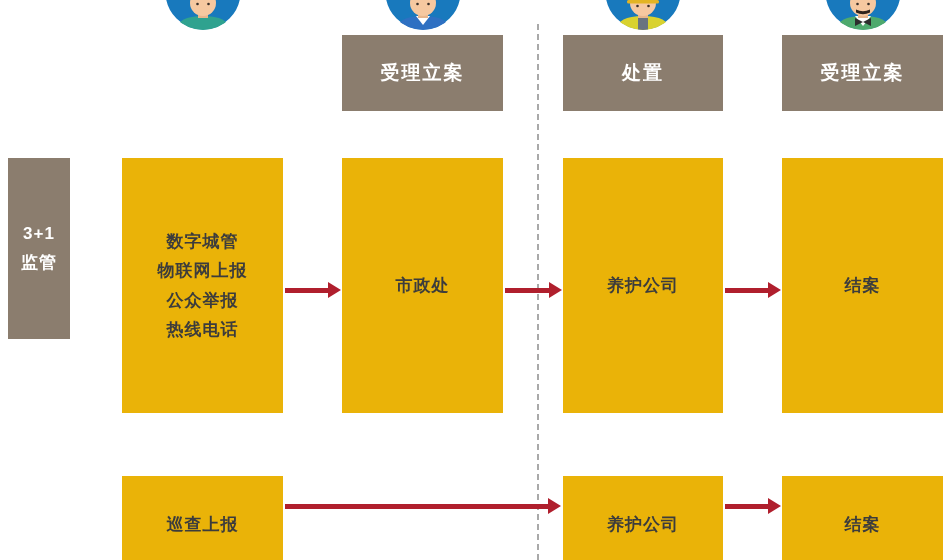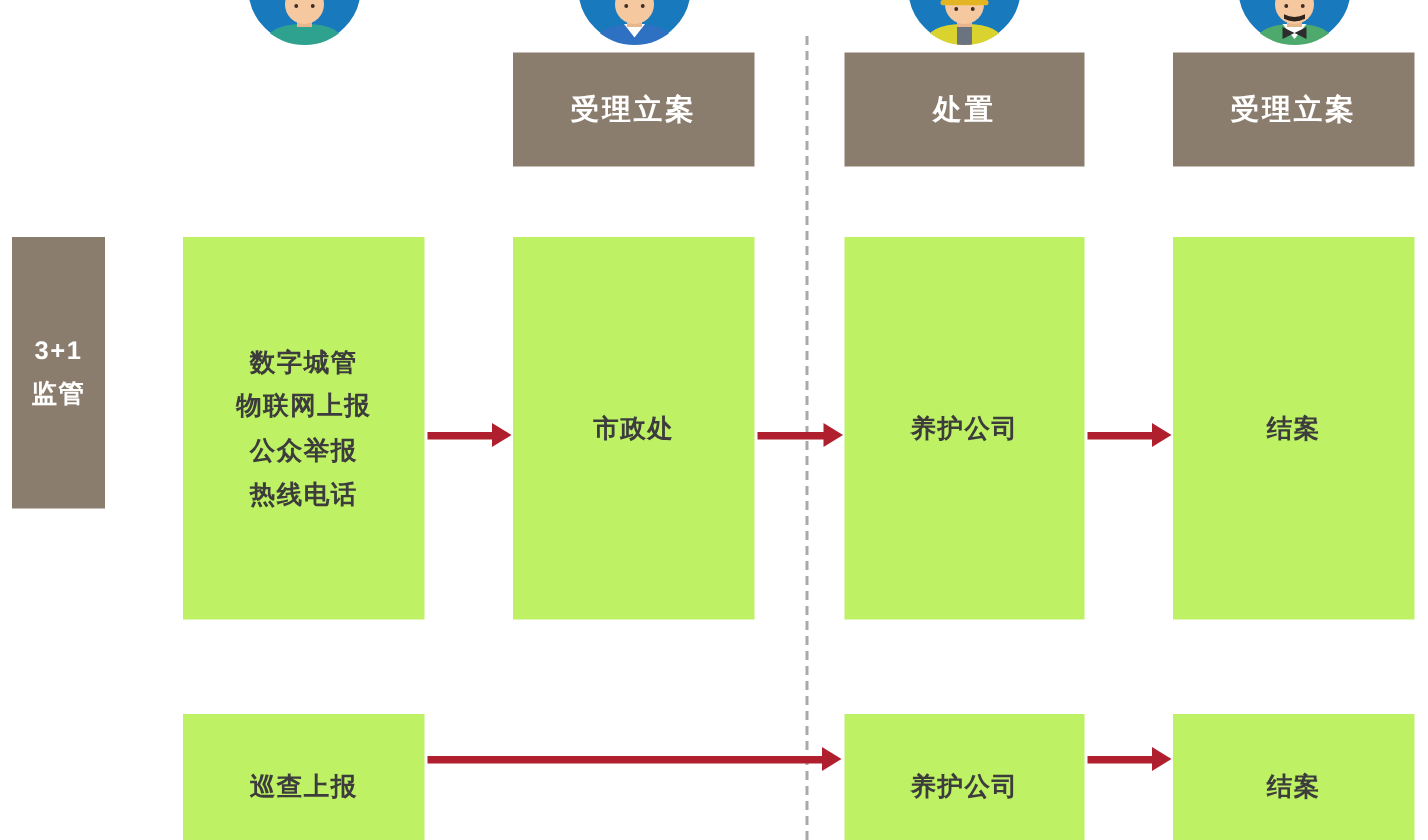--- a/index.html
+++ b/index.html
@@ -26,21 +26,21 @@
   
   .side{
     position:absolute;left:8px;width:62px;background:#8b7d6e;
     display:flex;align-items:center;justify-content:center;text-align:center;
   }
   .side span{color:#ffffff;font-size:17px;font-weight:bold;line-height:1.65;white-space:pre-line;letter-spacing:1px;}
   .lane1{top:158px;height:181px}
   .lane2{top:462px;height:98px}
   
   .box{
-    position:absolute;background:#bef264;
+    position:absolute;background:#eab308;
     display:flex;align-items:center;justify-content:center;text-align:center;
   }
   .box span{color:#3c3c3c;font-size:17px;font-weight:bold;line-height:1.72;white-space:pre-line;letter-spacing:1px;}
   .row1{top:158px;height:255px}
   .row2{top:476px;height:98px}
   
   .arrow{position:absolute;height:16px;}
   .arrow .shaft{position:absolute;left:0;right:10px;top:6px;height:5px;background:#b01f2d;}
   .arrow .head{
     position:absolute;right:0;top:0;width:0;height:0;

